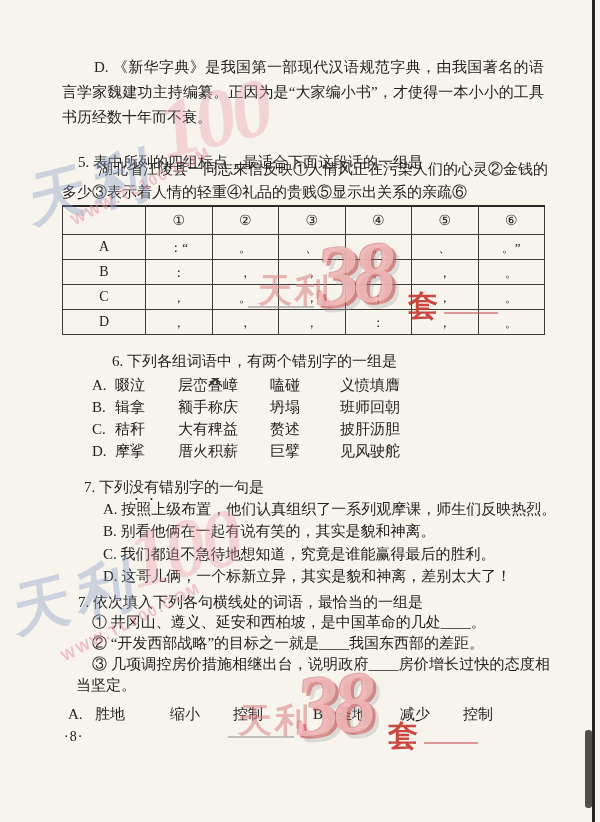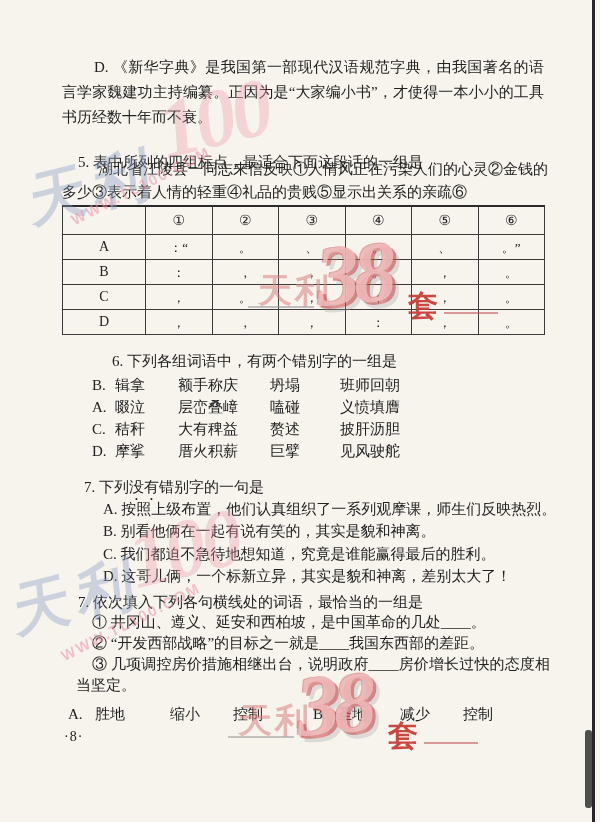--- a/index.html
+++ b/index.html
@@ -175,24 +175,24 @@
         <td class="p">：</td>
         <td class="p">，</td>
         <td class="p">。</td>
       </tr>
     </tbody>
       </table>
 
     <div class="blk q6-stem">6. 下列各组词语中，有两个错别字的一组是</div>
     <div class="blk q6-opts">
       <div class="q6-row">
+        <span class="lab">A.</span><span class="w1">啜泣</span><span class="w2">层峦叠嶂</span><span class="w3">嗑碰</span><span class="w4">义愤填膺</span>
+      </div>
+      <div class="q6-row">
         <span class="lab">B.</span><span class="w1">辑拿</span><span class="w2">额手称庆</span><span class="w3">坍塌</span><span class="w4">班师回朝</span>
-      </div>
-      <div class="q6-row">
-        <span class="lab">A.</span><span class="w1">啜泣</span><span class="w2">层峦叠嶂</span><span class="w3">嗑碰</span><span class="w4">义愤填膺</span>
       </div>
       <div class="q6-row">
         <span class="lab">C.</span><span class="w1">秸秆</span><span class="w2">大有稗益</span><span class="w3">赘述</span><span class="w4">披肝沥胆</span>
       </div>
       <div class="q6-row">
         <span class="lab">D.</span><span class="w1">摩挲</span><span class="w2">厝火积薪</span><span class="w3">巨擘</span><span class="w4">见风驶舵</span>
       </div>
     </div>
 
     <div class="blk q7-stem">

